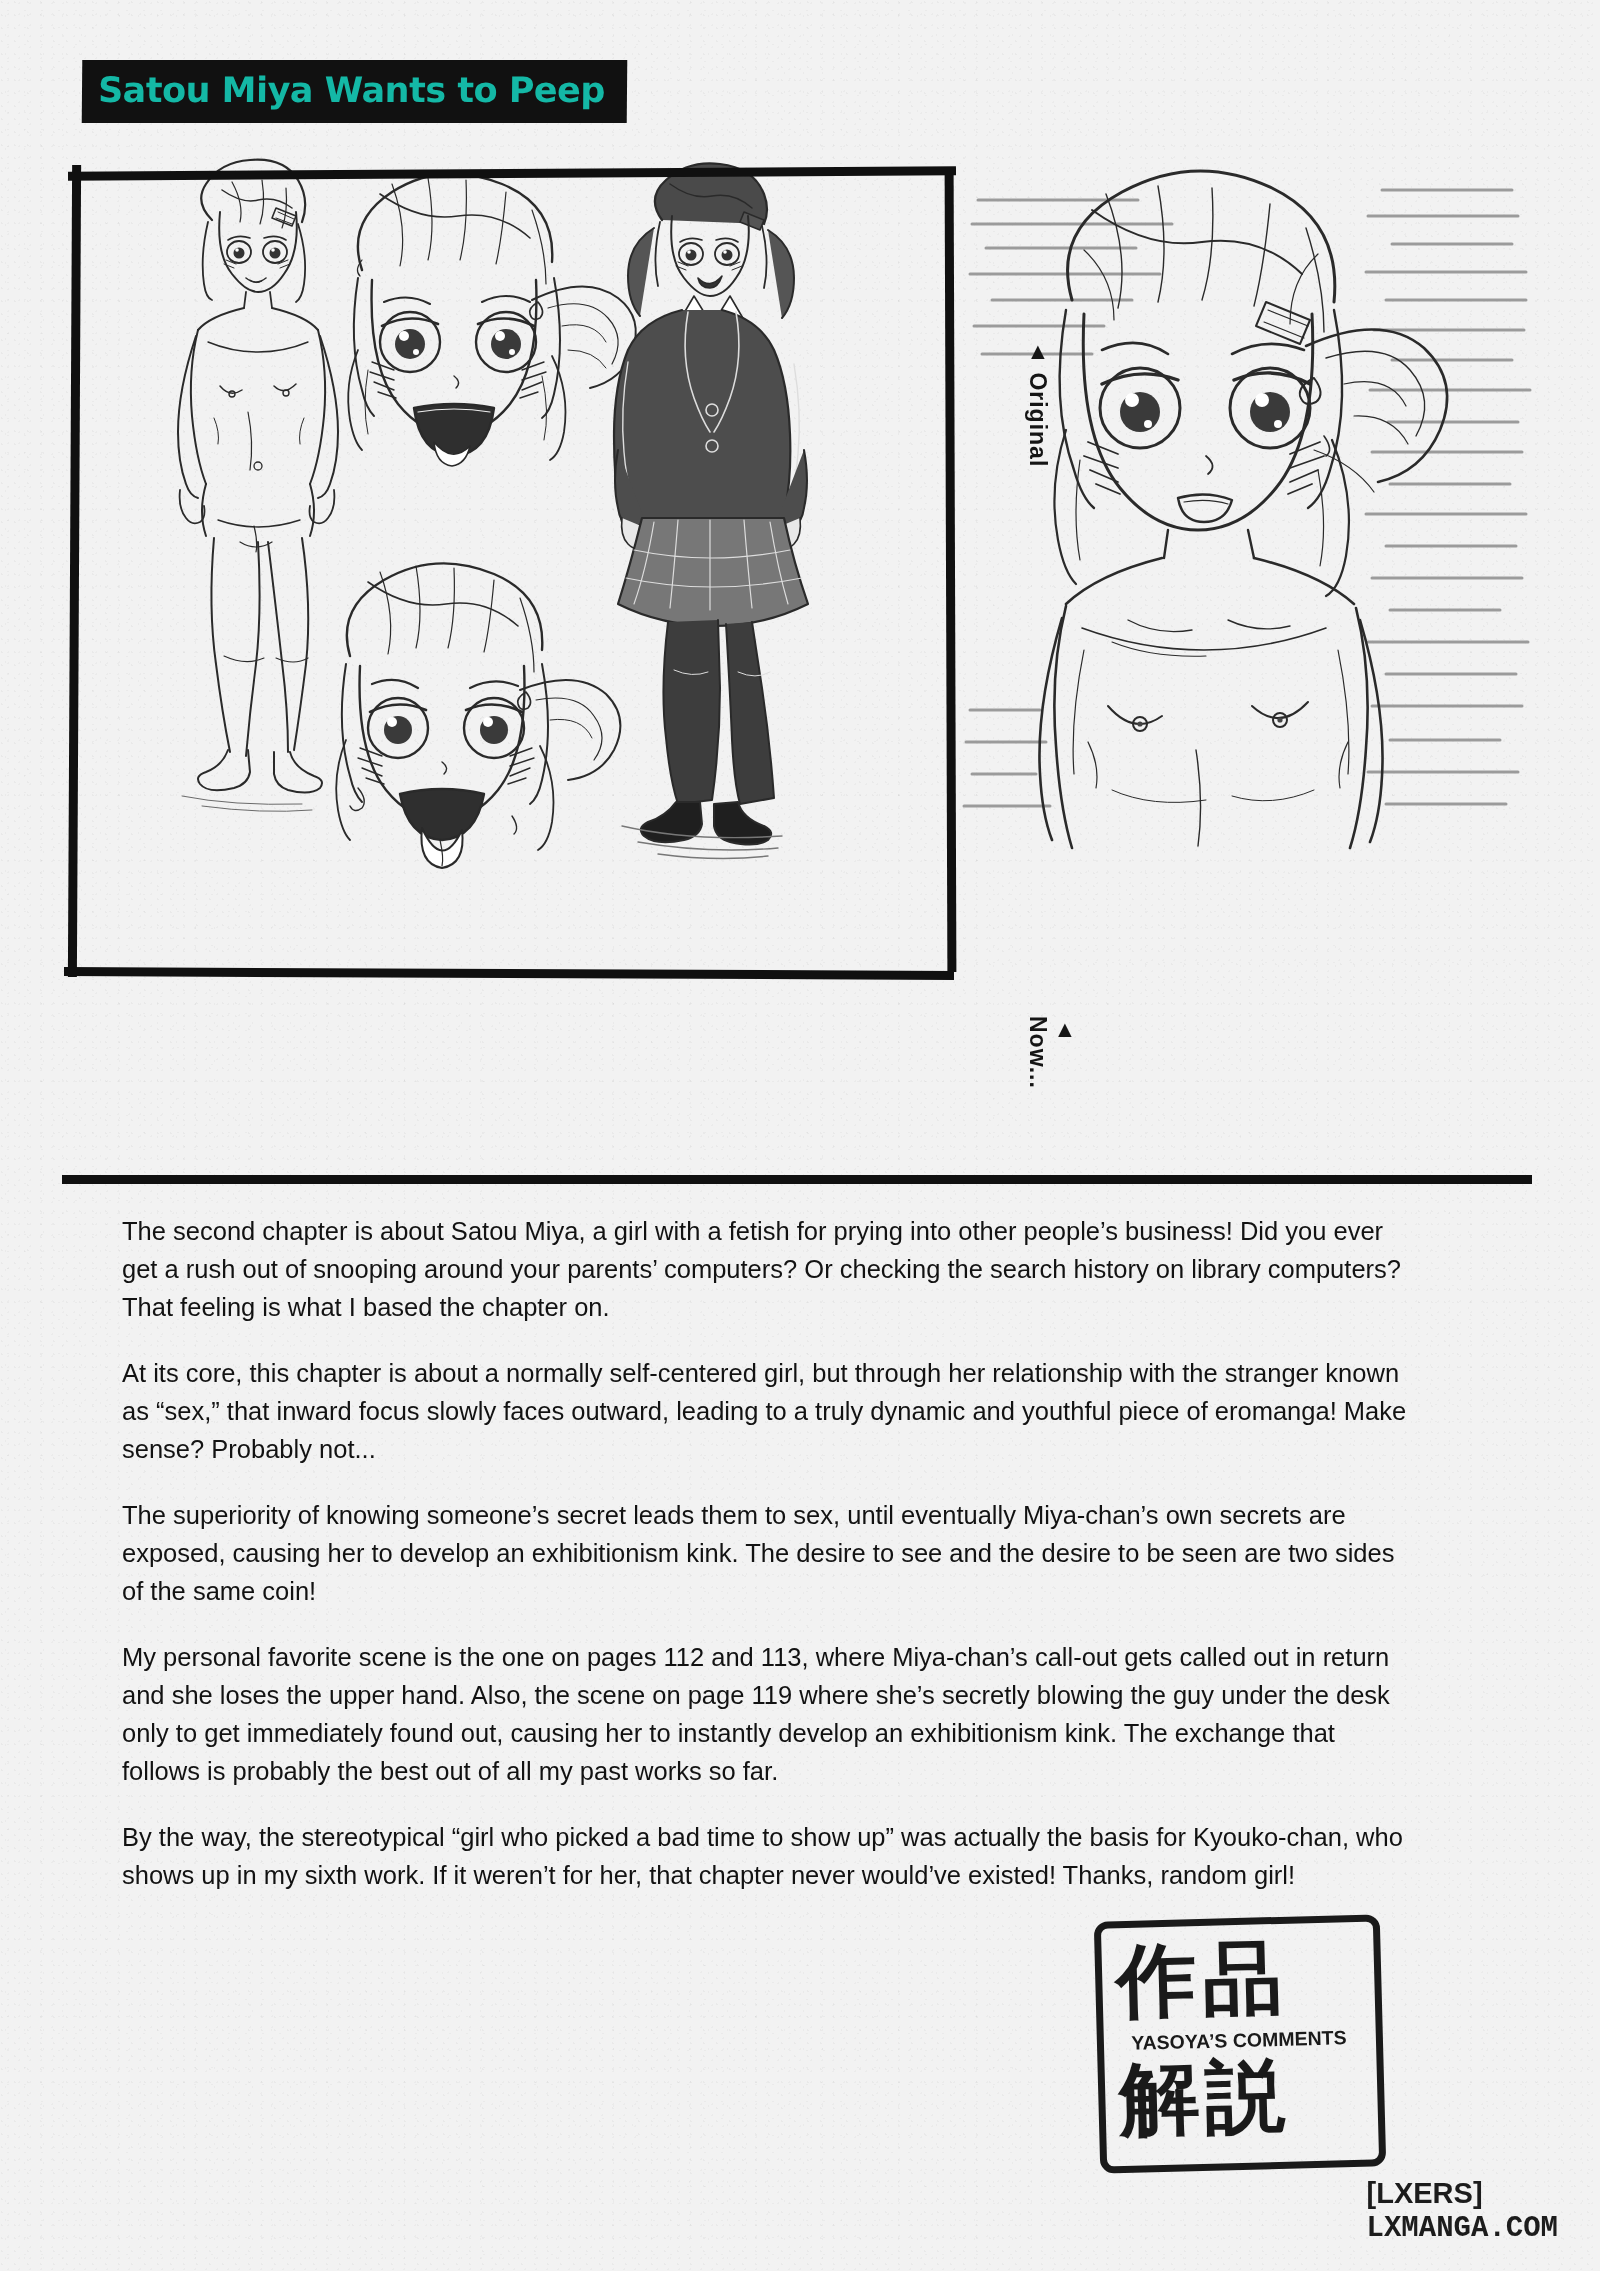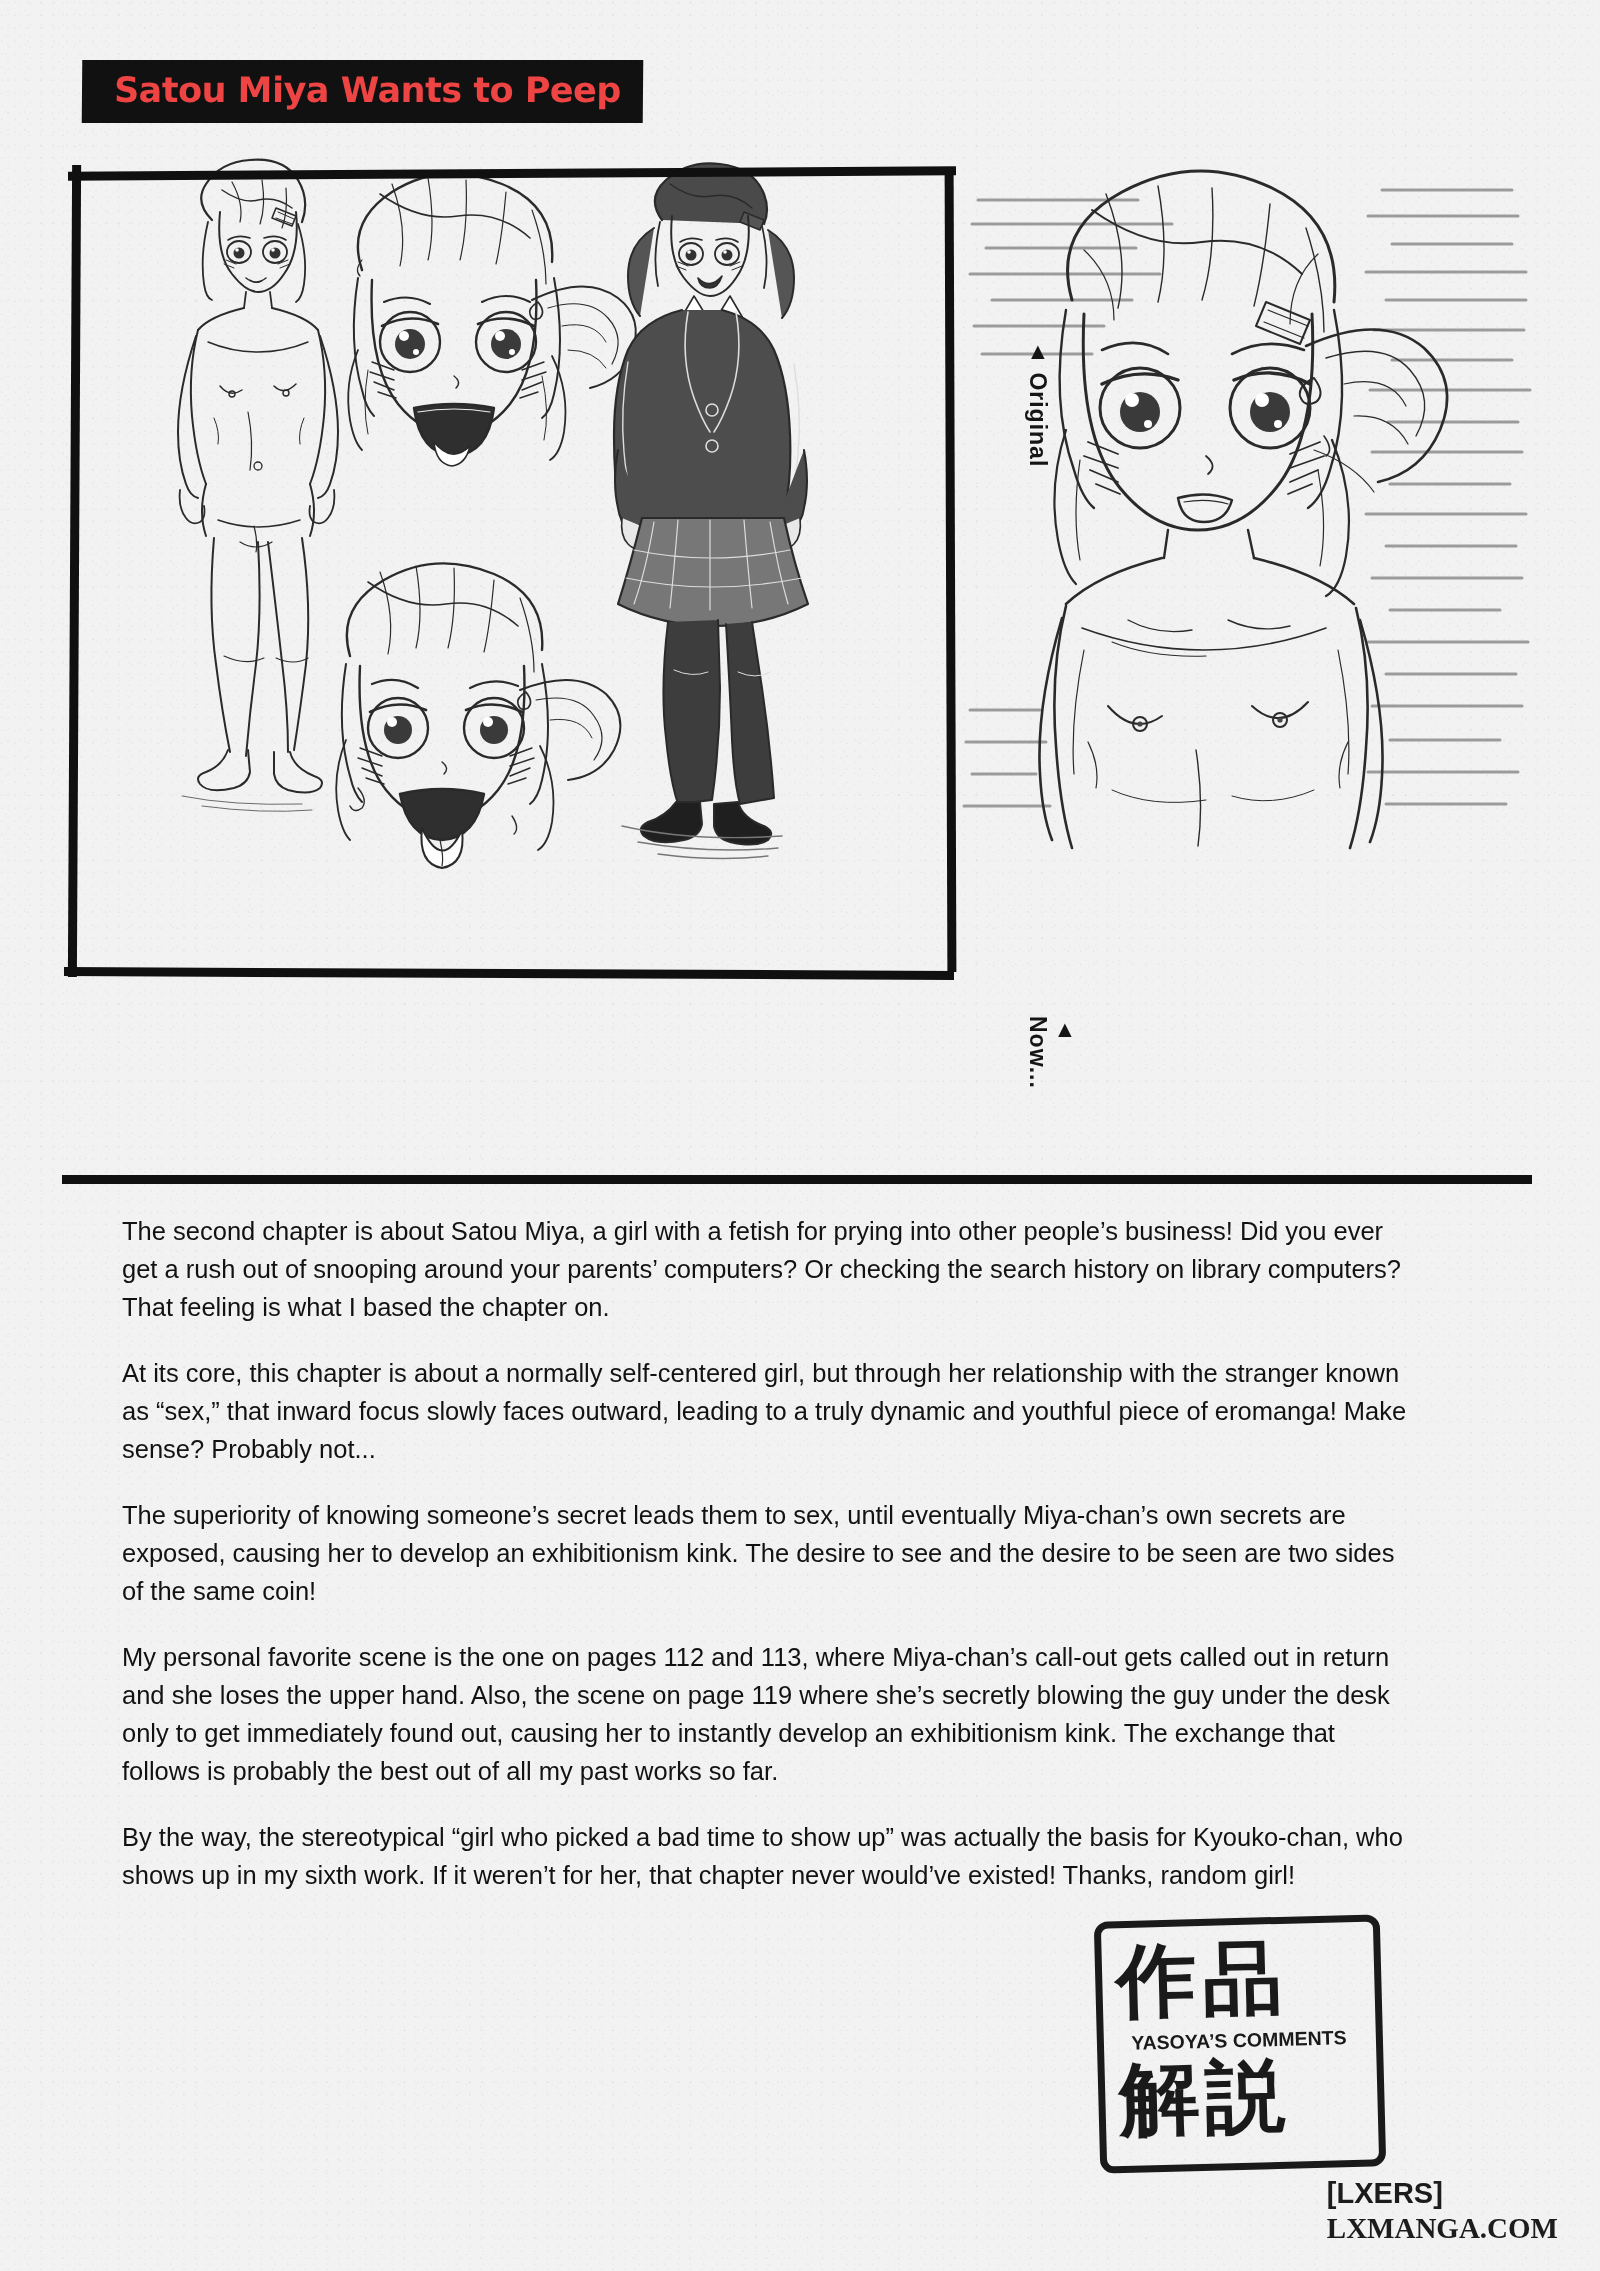--- a/index.html
+++ b/index.html
@@ -24,22 +24,22 @@
       radial-gradient(circle at 29% 84%, rgba(0,0,0,0.032) 0 1px, transparent 1px),
       #f2f2f2;
     background-size: 13px 13px, 17px 17px, 11px 11px, 19px 19px, auto;
   }
   
   .title-box {
     position: absolute;
     left: 82px;
     top: 60px;
     background: #111111;
-    color: #ef4444;
-    padding: 10px 22px 13px 32px;
+    color: #14b8a6;
+    padding: 10px 22px 13px 16px;
     font-size: 35px;
     font-weight: bold;
     letter-spacing: -0.5px;
     font-family: "DejaVu Sans", sans-serif;
     transform: skewX(-0.5deg);
   }
   
   .sketch-area {
     position: absolute;
     left: 62px;
@@ -137,21 +137,21 @@
   }
   
   .watermark {
     position: absolute;
     right: 42px;
     bottom: 26px;
     text-align: left;
     color: #1c1c1c;
   }
   .wm-1 { font-size: 29px; font-weight: bold; letter-spacing: 0px; font-family: "Liberation Sans", sans-serif; }
-  .wm-2 { font-size: 29px; font-weight: bold; letter-spacing: 0px; margin-top: 2px; font-family: Liberation Serif, serif; }
+  .wm-2 { font-size: 29px; font-weight: bold; letter-spacing: 0px; margin-top: 2px; font-family: Liberation Mono, monospace; }
 
   
   .art { position: absolute; left: 0; top: 0; }
 </style>
 </head>
 <body>
 
 <div class="page">
 
   <div class="title-box">Satou Miya Wants to Peep</div>

